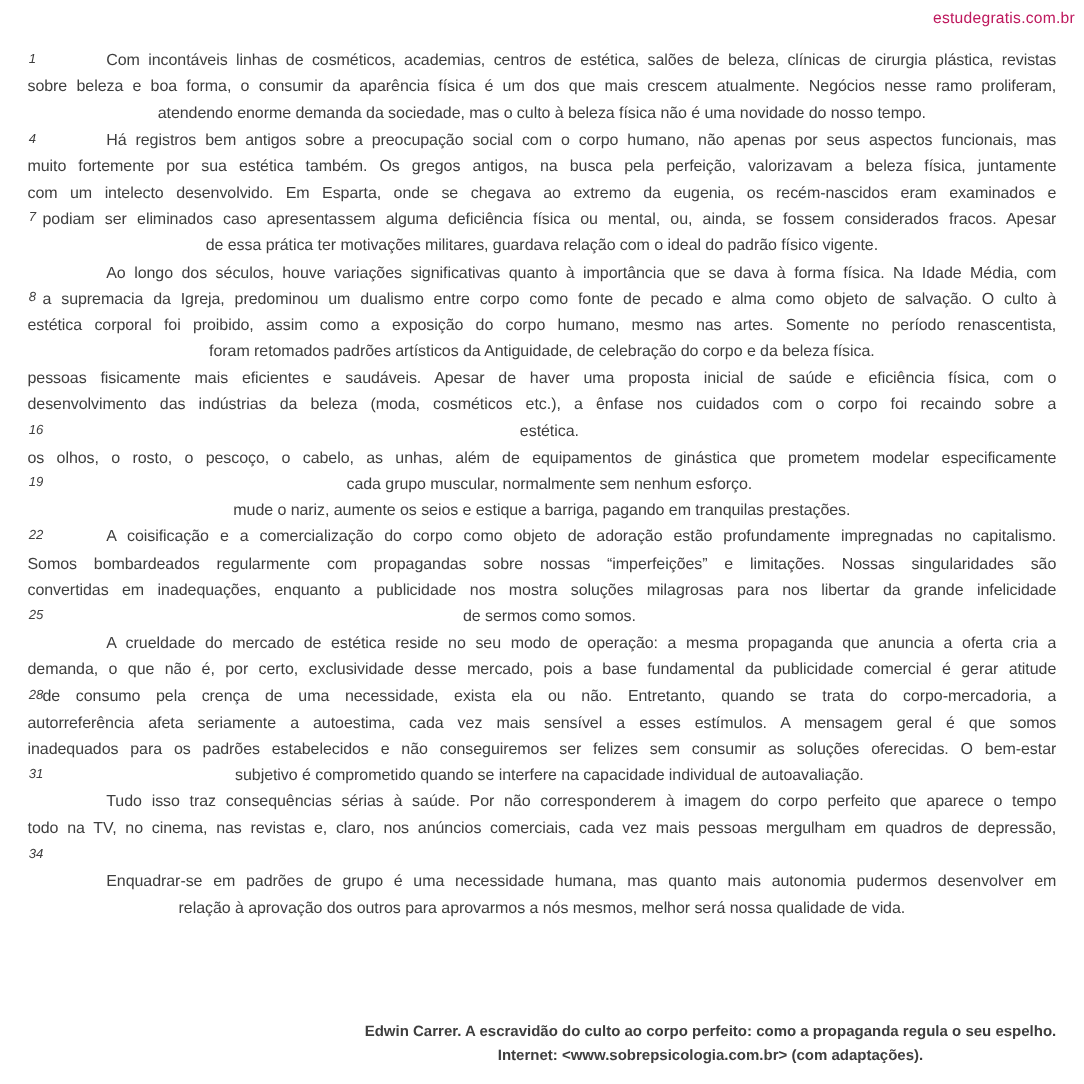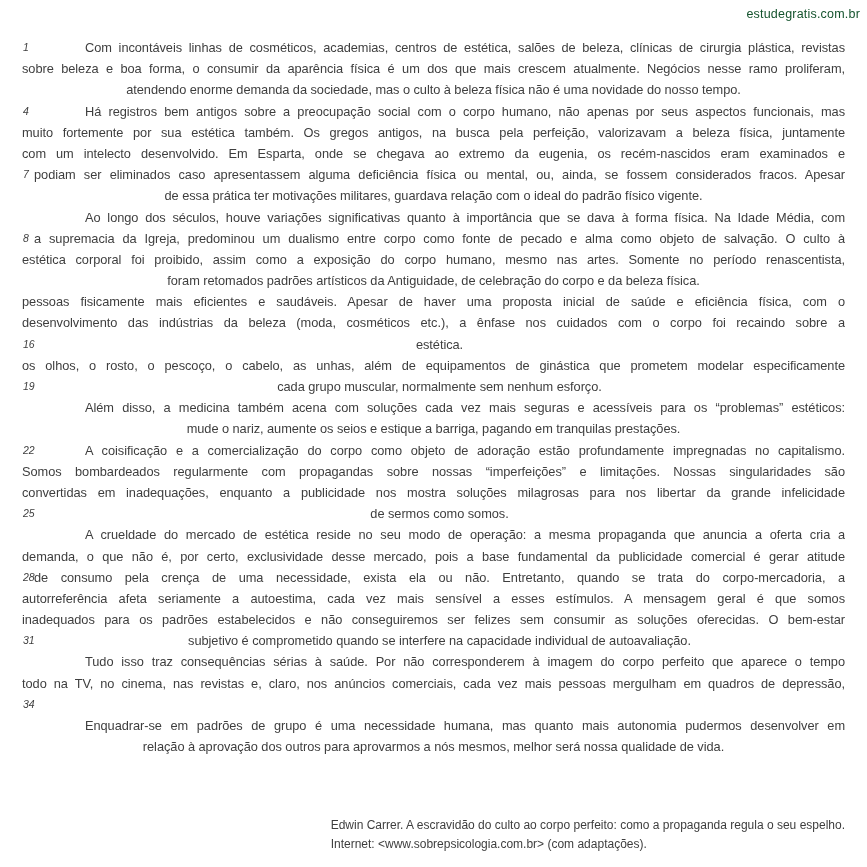--- a/index.html
+++ b/index.html
@@ -8,21 +8,21 @@
     background: #ffffff;
     position: relative;
     overflow: hidden;
     font-family: "Liberation Sans", sans-serif;
     color: #3e3e3e;
   }
   .watermark {
     position: absolute;
     top: 7px; right: 7px;
     font-size: 12.5px;
-    color: #14532d;
+    color: #be185d;
     letter-spacing: 0.2px;
   }
   .text-body {
     position: absolute;
     left: 22px; top: 37px;
     width: 823px;
   }
   .line {
     position: relative;
     height: 21.2px;
@@ -43,22 +43,22 @@
     left: 1px; top: 0;
     font-style: italic;
     font-size: 10.5px;
     line-height: 21.2px;
     text-indent: 0;
     color: #3e3e3e;
   }
   .citation {
     position: absolute;
     right: 22px; top: 816px;
-    text-align: left;
-    font-weight: normal;
+    text-align: center;
+    font-weight: bold;
     font-size: 12px;
     line-height: 19px;
     color: #3e3e3e;
   }
 </style>
 </head>
 <body>
 
 <div class="watermark">estudegratis.com.br</div>
 
@@ -73,21 +73,20 @@
     <div class="line"><span>de essa prática ter motivações militares, guardava relação com o ideal do padrão físico vigente.</span></div>
     <div class="line just indent"><span>Ao longo dos séculos, houve variações significativas quanto à importância que se dava à forma física. Na Idade Média, com</span></div>
     <div class="line just numpad"><span class="lnum">8</span><span>a supremacia da Igreja, predominou um dualismo entre corpo como fonte de pecado e alma como objeto de salvação. O culto à</span></div>
     <div class="line just"><span>estética corporal foi proibido, assim como a exposição do corpo humano, mesmo nas artes. Somente no período renascentista,</span></div>
     <div class="line"><span>foram retomados padrões artísticos da Antiguidade, de celebração do corpo e da beleza física.</span></div>
     <div class="line just"><span>pessoas fisicamente mais eficientes e saudáveis. Apesar de haver uma proposta inicial de saúde e eficiência física, com o</span></div>
     <div class="line just"><span>desenvolvimento das indústrias da beleza (moda, cosméticos etc.), a ênfase nos cuidados com o corpo foi recaindo sobre a</span></div>
     <div class="line numpad"><span class="lnum">16</span><span>estética.</span></div>
     <div class="line just"><span>os olhos, o rosto, o pescoço, o cabelo, as unhas, além de equipamentos de ginástica que prometem modelar especificamente</span></div>
     <div class="line numpad"><span class="lnum">19</span><span>cada grupo muscular, normalmente sem nenhum esforço.</span></div>
-    <div class="line just indent"><span>Além disso, a medicina também acena com soluções cada vez mais seguras e acessíveis para os “problemas” estéticos:</span></div>
     <div class="line"><span>mude o nariz, aumente os seios e estique a barriga, pagando em tranquilas prestações.</span></div>
     <div class="line just indent"><span class="lnum">22</span><span>A coisificação e a comercialização do corpo como objeto de adoração estão profundamente impregnadas no capitalismo.</span></div>
     <div class="line just"><span>Somos bombardeados regularmente com propagandas sobre nossas “imperfeições” e limitações. Nossas singularidades são</span></div>
     <div class="line just"><span>convertidas em inadequações, enquanto a publicidade nos mostra soluções milagrosas para nos libertar da grande infelicidade</span></div>
     <div class="line numpad"><span class="lnum">25</span><span>de sermos como somos.</span></div>
     <div class="line just indent"><span>A crueldade do mercado de estética reside no seu modo de operação: a mesma propaganda que anuncia a oferta cria a</span></div>
     <div class="line just"><span>demanda, o que não é, por certo, exclusividade desse mercado, pois a base fundamental da publicidade comercial é gerar atitude</span></div>
     <div class="line just numpad"><span class="lnum">28</span><span>de consumo pela crença de uma necessidade, exista ela ou não. Entretanto, quando se trata do corpo-mercadoria, a</span></div>
     <div class="line just"><span>autorreferência afeta seriamente a autoestima, cada vez mais sensível a esses estímulos. A mensagem geral é que somos</span></div>
     <div class="line just"><span>inadequados para os padrões estabelecidos e não conseguiremos ser felizes sem consumir as soluções oferecidas. O bem-estar</span></div>

